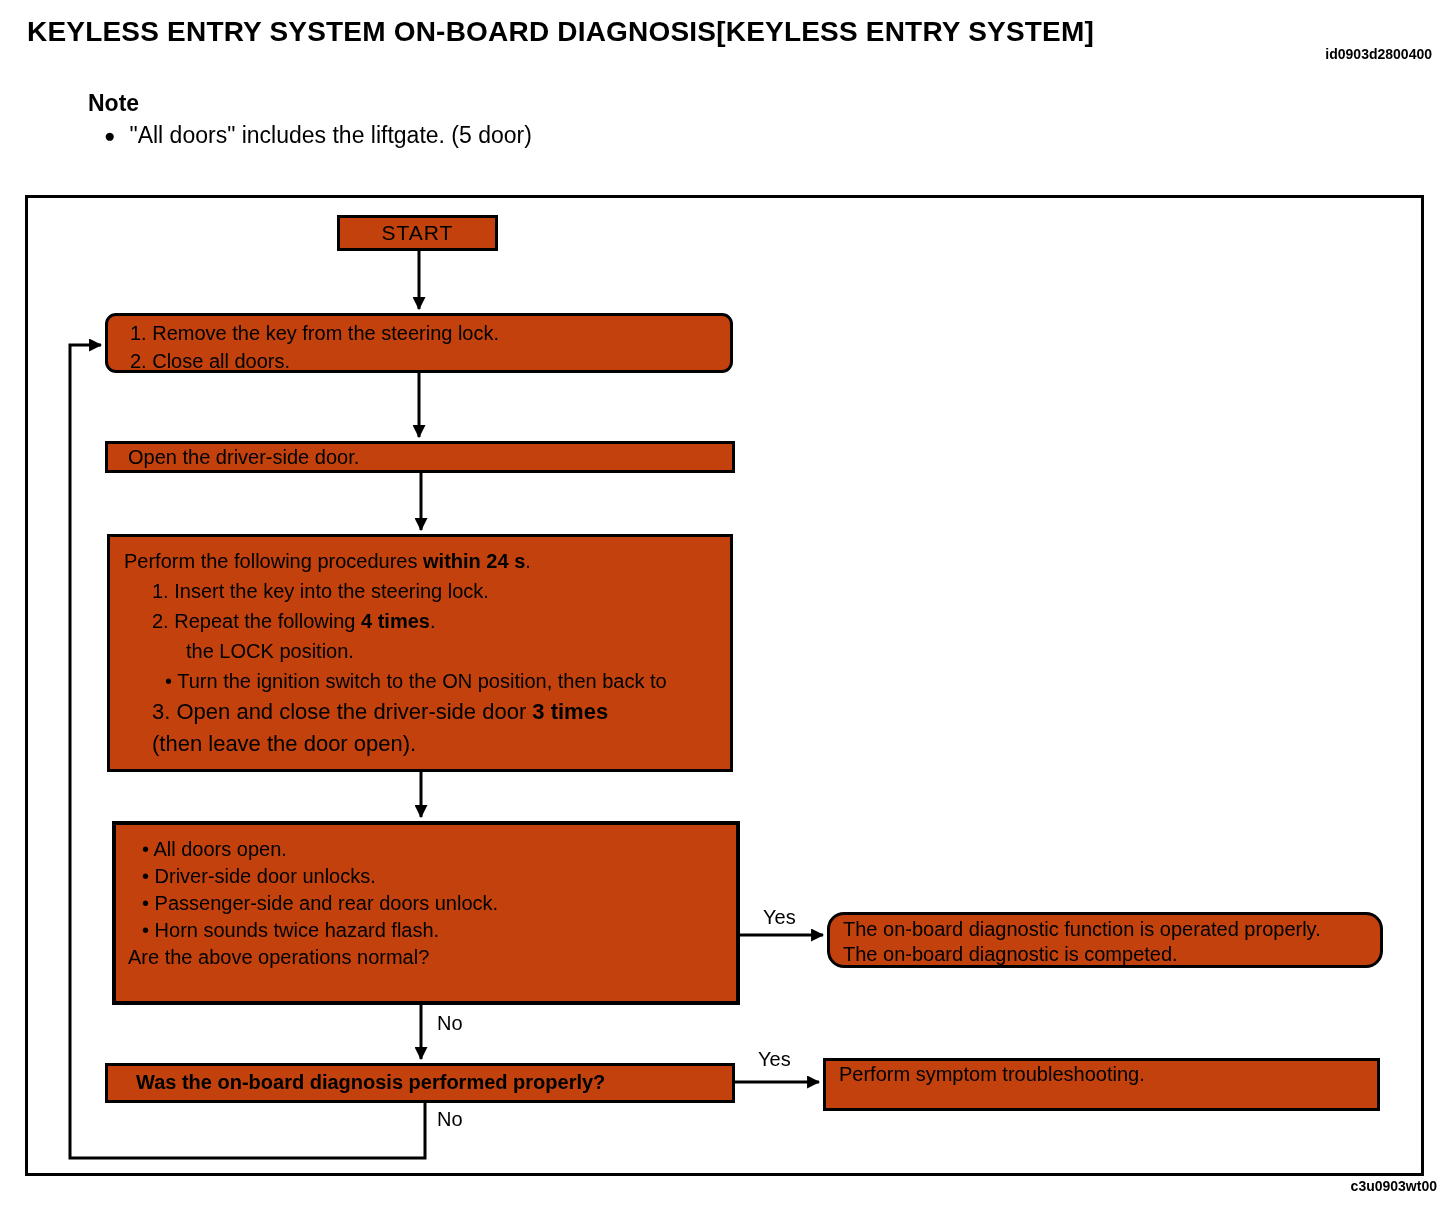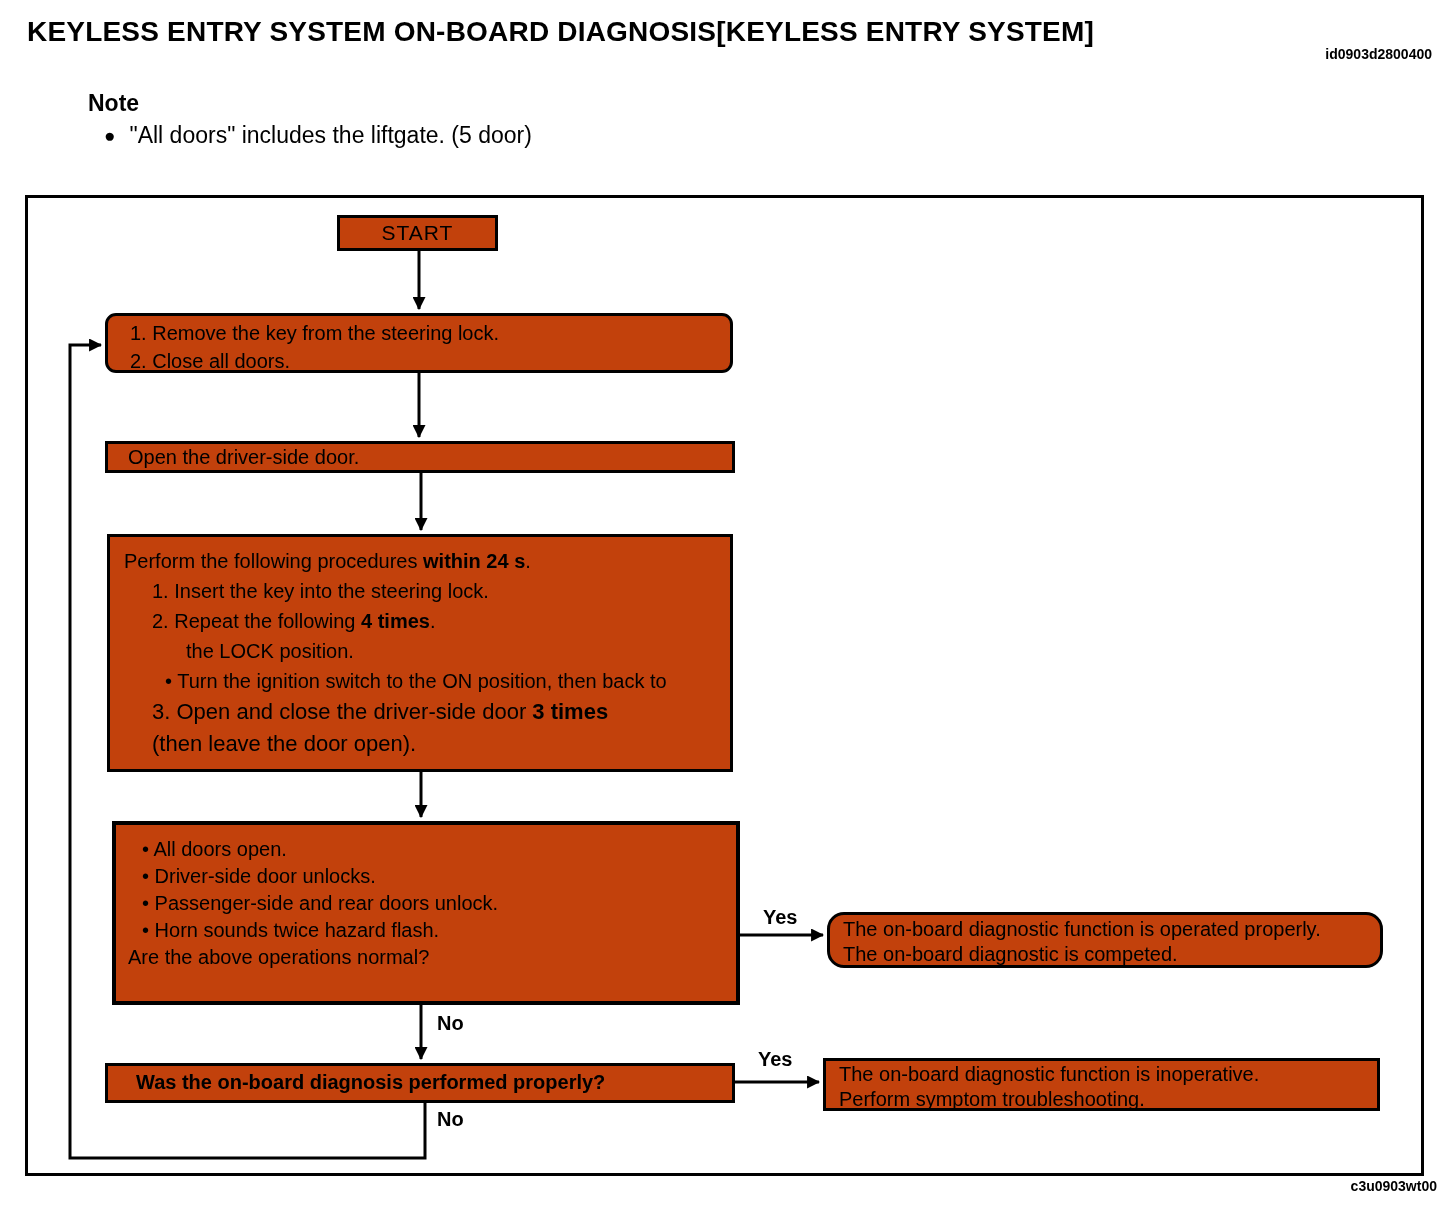--- a/index.html
+++ b/index.html
@@ -52,21 +52,21 @@
   .box-confirm{left:112px;top:821px;width:628px;height:184px;border-width:4px;padding-top:11px;}
   .box-confirm .fc-line{line-height:27px;}
   .box-confirm .ind-0{padding-left:12px;}
   .box-confirm .ind-1{padding-left:26px;}
   .box-was{left:105px;top:1063px;width:630px;height:40px;padding:2px 0 8px 28px;font-weight:bold;}
   .box-result-ok{left:827px;top:912px;width:556px;height:56px;padding:2px 0 0 13px;border-radius:17px;}
   .box-result-ok .fc-line{line-height:25px;}
   .box-result-bad{left:823px;top:1058px;width:557px;height:53px;padding:1px 0 0 13px;}
   .box-result-bad .fc-line{line-height:25px;}
 
-  .branch-label{position:absolute;font-size:20px;font-weight:bold;text-align:right;}
+  .branch-label{position:absolute;font-size:20px;font-weight:normal;text-align:right;}
   .lbl-yes-top{left:763px;top:906px;}
   .lbl-no-top{left:437px;top:1012px;}
   .lbl-yes-bottom{left:758px;top:1048px;}
   .lbl-no-bottom{left:437px;top:1108px;}
 
   .figure-code{left:1200px;top:1178px;width:237px;text-align:right;
     font-size:14px;font-weight:bold;}
 </style>
 </head>
 <body>
@@ -132,21 +132,20 @@
 <div class="fc-box box-was">
     <div class="fc-line ind-0"><span>Was the on-board diagnosis performed properly?</span></div>
   </div>
 
 <div class="fc-box box-result-ok">
     <div class="fc-line ind-0"><span>The on-board diagnostic function is operated properly.</span></div>
     <div class="fc-line ind-0"><span>The on-board diagnostic is competed.</span></div>
   </div>
 
 <div class="fc-box box-result-bad">
-    <div class="fc-line ind-0"><span>The on-board diagnostic function is inoperative.</span></div>
     <div class="fc-line ind-0"><span>Perform symptom troubleshooting.</span></div>
   </div>
 
 <div class="branch-label lbl-yes-top">Yes</div>
 <div class="branch-label lbl-no-top">No</div>
 <div class="branch-label lbl-yes-bottom">Yes</div>
 <div class="branch-label lbl-no-bottom">No</div>
 
 <div class="abs figure-code">c3u0903wt00</div>
 

